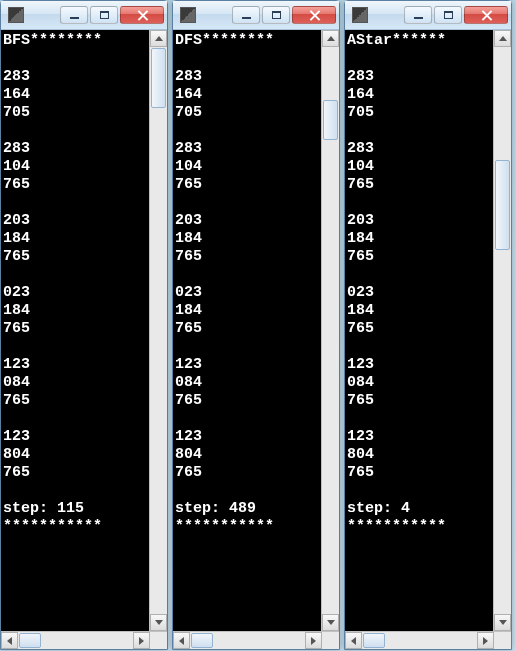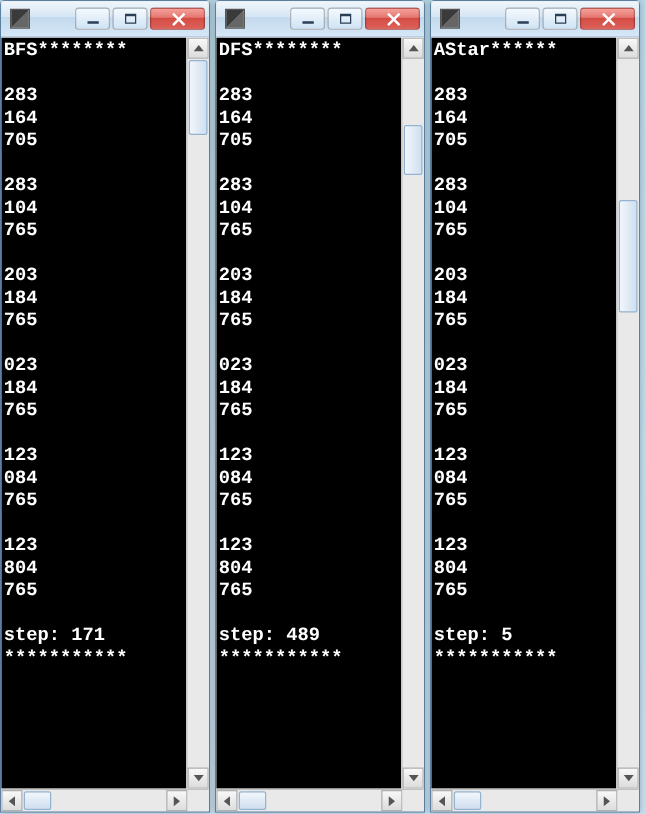--- a/index.html
+++ b/index.html
@@ -234,21 +234,21 @@
 <span>765</span>
 
 <span>123</span>
 <span>084</span>
 <span>765</span>
 
 <span>123</span>
 <span>804</span>
 <span>765</span>
 
-<span>step: 171</span>
+<span>step: 115</span>
 <span>***********</span></div>
           <div class="vscroll">
             <div class="arrow up">
               <div class="tri-up"></div>
             </div>
             <div class="thumb" style="top: 18px; height: 60px;"></div>
             <div class="arrow down">
               <div class="tri-down"></div>
             </div>
           </div>
@@ -364,21 +364,21 @@
 <span>765</span>
 
 <span>123</span>
 <span>084</span>
 <span>765</span>
 
 <span>123</span>
 <span>804</span>
 <span>765</span>
 
-<span>step: 5</span>
+<span>step: 4</span>
 <span>***********</span></div>
           <div class="vscroll">
             <div class="arrow up">
               <div class="tri-up"></div>
             </div>
             <div class="thumb" style="top: 130px; height: 90px;"></div>
             <div class="arrow down">
               <div class="tri-down"></div>
             </div>
           </div>

